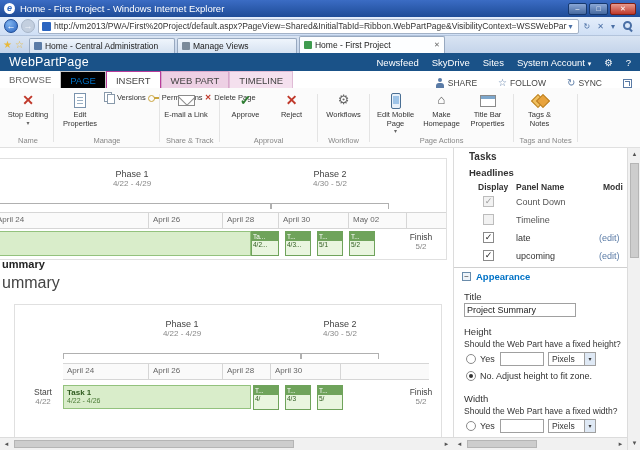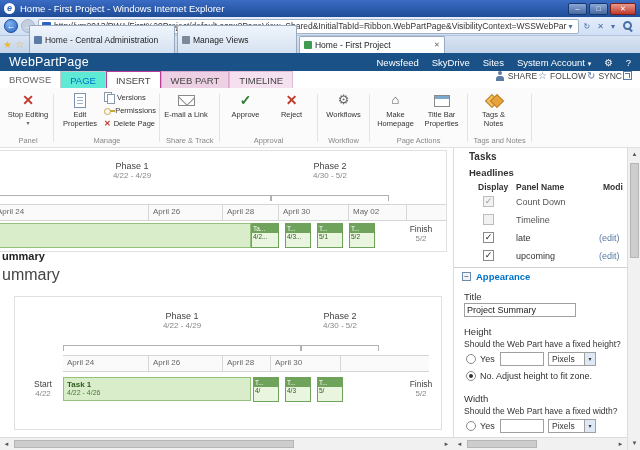--- a/index.html
+++ b/index.html
@@ -35,46 +35,46 @@
   .mag::before { content:""; position:absolute; left:0; top:0; width:5px; height:5px;
     border:2px solid #4a6fa5; border-radius:50%; }
   .mag::after { content:""; position:absolute; left:7px; top:7px; width:4px; height:2px;
     background:#4a6fa5; transform:rotate(45deg); transform-origin:0 0; }
 
   
   .tabrow { position:absolute; left:0; top:36px; width:640px; height:17px;
     background:linear-gradient(#d9e4f3,#c4d4ea); display:flex; align-items:flex-end; padding:0 3px; }
   .favstars { display:flex; align-items:center; height:100%; gap:3px; margin-right:5px; }
   .star { color:#e8b93c; font-size:10px; line-height:10px; }
-  .btab { width:146px; height:28px; background:linear-gradient(#eff5fc,#d6e2f1);
+  .btab { width:146px; height:15px; background:linear-gradient(#eff5fc,#d6e2f1);
     border:1px solid #98a9c0; border-bottom:none; border-radius:2px 2px 0 0;
     display:flex; align-items:center; gap:3px; padding:0 4px; font-size:8.5px; color:#222;
     margin-right:2px; overflow:hidden; white-space:nowrap; }
   .btab.active { background:#fdfeff; height:17px; }
   .tab-ico { width:8px; height:8px; border-radius:1px; flex:none; }
   .btab .lbl { overflow:hidden; white-space:nowrap; flex:1; }
   .tab-close { flex:none; font-size:7px; color:#666; }
 
   
   .suitebar { position:absolute; left:0; top:53px; width:640px; height:18px; background:#1a5288;
     color:#fff; display:flex; align-items:center; padding:0 9px; }
   .brand { font-size:12.5px; letter-spacing:0.2px; }
   .suite-right { margin-left:auto; display:flex; align-items:center; gap:13px; font-size:9.5px; }
   .suite-link { color:#fff; }
   .caret { font-size:7px; }
 
   
   .ribbontabs { position:absolute; left:0; top:71px; width:640px; height:17px; background:#fff;
     display:flex; align-items:stretch; font-size:9.5px; color:#666; }
   .rtab { padding:0 9px; display:flex; align-items:center; }
-  .rtab.page     { color:#0072c6; background:#5eead4; border:1px solid #c9c9c9; border-bottom:none; }
+  .rtab.page     { color:#0072c6; background:#000000; border:1px solid #c9c9c9; border-bottom:none; }
   .rtab.insert   { border:1px solid #b83c9a; border-bottom:none; background:#fff; color:#444; }
   .rtab.webpart  { background:#edd0e4; border:1px solid #d8a8cc; border-bottom:none; color:#444; }
   .rtab.timeline { background:#f4e0ee; border:1px solid #e0bcd6; border-bottom:none; color:#444; }
-  .ribbon-actions { margin-left:auto; display:flex; align-items:flex-start; gap:1px;
+  .ribbon-actions { margin-left:auto; display:flex; align-items:flex-end; gap:21px;
     padding-right:8px; font-size:8.5px; color:#444; }
   .ract { display:flex; align-items:center; gap:3px; }
   .ppl { width:9px; height:10px; position:relative; }
   .ppl::before { content:""; position:absolute; left:2.5px; top:0; width:4px; height:4px;
     border-radius:50%; background:#5a7ba6; }
   .ppl::after { content:""; position:absolute; left:0.5px; top:5px; width:8px; height:5px;
     border-radius:3px 3px 0 0; background:#5a7ba6; }
   .glyphb { color:#5a7ba6; font-size:10px; line-height:10px; }
   .focus { width:9px; height:9px; border:1px solid #5a7ba6; position:relative; }
   .focus::after { content:""; position:absolute; right:1px; top:1px; width:4px; height:4px;
@@ -84,21 +84,21 @@
   .ribbon { position:absolute; left:0; top:88px; width:640px; height:60px; background:#fbfbfb;
     border-bottom:1px solid #e0e0e0; display:flex; align-items:stretch; padding:1px 2px 0 2px; }
   .rgroup { display:flex; flex-direction:column; padding:0 4px; position:relative; }
   .rgroup::after { content:""; position:absolute; right:0; top:5px; bottom:5px; width:1px; background:#e4e4e4; }
   .rbody { flex:1; display:flex; align-items:flex-start; gap:2px; }
   .rgl { text-align:center; font-size:7.5px; color:#888; padding:0 2px 2px; white-space:nowrap; }
   .rbtn { width:44px; display:flex; flex-direction:column; align-items:center; padding-top:2px;
     font-size:7.5px; color:#333; text-align:center; line-height:1.15; }
   .ric { height:19px; display:flex; align-items:center; justify-content:center; margin-bottom:1px; }
   .ddc { font-size:6px; color:#666; }
-  .rsmall-col { display:flex; flex-direction:column; gap:2px; padding-top:3px; width:52px; }
+  .rsmall-col { display:flex; flex-direction:row; gap:2px; padding-top:3px; width:52px; }
   .rsmall { display:flex; align-items:center; gap:3px; font-size:7.5px; color:#333; height:11px; white-space:nowrap; }
   .bigx { font-size:14px; font-weight:bold; color:#c0392b; }
   .bigok { font-size:14px; font-weight:bold; color:#2e7d32; }
   .gear { font-size:13px; color:#666; }
   .house { font-size:13px; color:#555; }
   .docico { width:12px; height:15px; background:#fff; border:1px solid #7a93ad; position:relative; }
   .docico::before { content:""; position:absolute; left:2px; right:2px; top:3px; height:1px;
     background:#9ab0c4; box-shadow:0 3px 0 #9ab0c4, 0 6px 0 #9ab0c4; }
   .env { width:17px; height:11px; background:#fdfdfd; border:1px solid #8a8a8a; position:relative; overflow:hidden; }
   .env::before { content:""; position:absolute; left:1px; top:-7px; width:12px; height:12px;
@@ -115,21 +115,21 @@
   .verico { width:10px; height:11px; position:relative; }
   .verico::before { content:""; position:absolute; left:0; top:0; width:6px; height:8px; background:#fff; border:1px solid #8899aa; }
   .verico::after { content:""; position:absolute; left:3px; top:2px; width:6px; height:8px; background:#fff; border:1px solid #8899aa; }
   .keyico { width:11px; height:6px; position:relative; }
   .keyico::before { content:""; position:absolute; left:0; top:0; width:5px; height:5px;
     border:1.5px solid #caa53f; border-radius:50%; }
   .keyico::after { content:""; position:absolute; left:6px; top:2px; width:5px; height:2px; background:#caa53f; }
   .delx { font-size:8px; font-weight:bold; color:#c0392b; }
 
   
-  .main { position:absolute; left:0; top:148px; width:453px; height:289px; background:#fff; overflow:hidden; }
+  .main { position:absolute; left:0; top:156px; width:453px; height:289px; background:#fff; overflow:hidden; }
   .tlbox { position:absolute; background:#fff; border:1px solid #e0e0e0; }
   .phase { position:absolute; text-align:center; }
   .pname { display:block; font-size:9px; color:#444; }
   .pdates { display:block; font-size:8px; color:#888; }
   .bracket { position:absolute; height:5px; border-top:1px solid #b0b0b0; }
   .bracket::before, .bracket::after { content:""; position:absolute; top:0; width:1px; height:5px; background:#b0b0b0; }
   .bracket::before { left:0; } .bracket::after { right:0; }
   .axis { position:absolute; display:flex; height:17px; border-top:1px solid #d6d6d6;
     border-bottom:1px solid #d6d6d6; background:#fafafa; }
   .cell { border-right:1px solid #d6d6d6; font-size:8px; color:#666; padding:2px 0 0 4px;
@@ -272,21 +272,21 @@
   <div class="rgroup">
     <div class="rbody">
       <div class="rbtn">
         <span class="ric">
             <span class="bigx">✕</span>
           </span>
         <span>Stop Editing</span>
         <span class="ddc">▾</span>
       </div>
     </div>
-    <div class="rgl">Panel</div>
+    <div class="rgl">Name</div>
   </div>
 
   <div class="rgroup">
     <div class="rbody">
       <div class="rbtn">
         <span class="ric">
             <span class="docico"></span>
           </span>
         <span>Edit Properties</span>
       </div>
@@ -347,20 +347,27 @@
         <span>Workflows</span>
       </div>
     </div>
     <div class="rgl">Workflow</div>
   </div>
 
   <div class="rgroup">
     <div class="rbody">
       <div class="rbtn">
         <span class="ric">
+            <span class="phone"></span>
+          </span>
+        <span>Edit Mobile Page</span>
+        <span class="ddc">▾</span>
+      </div>
+      <div class="rbtn">
+        <span class="ric">
             <span class="house">⌂</span>
           </span>
         <span>Make Homepage</span>
       </div>
       <div class="rbtn">
         <span class="ric">
             <span class="winico"></span>
           </span>
         <span>Title Bar Properties</span>
       </div>

